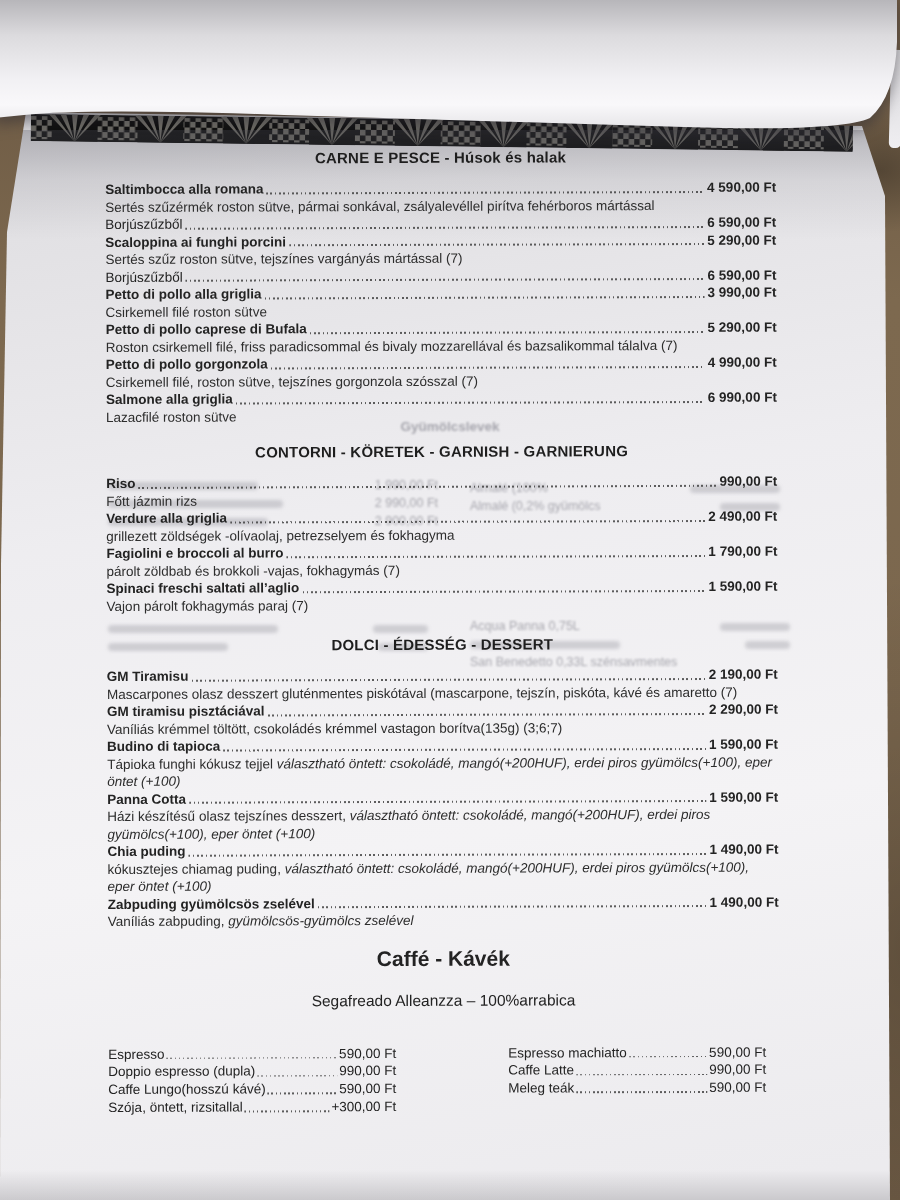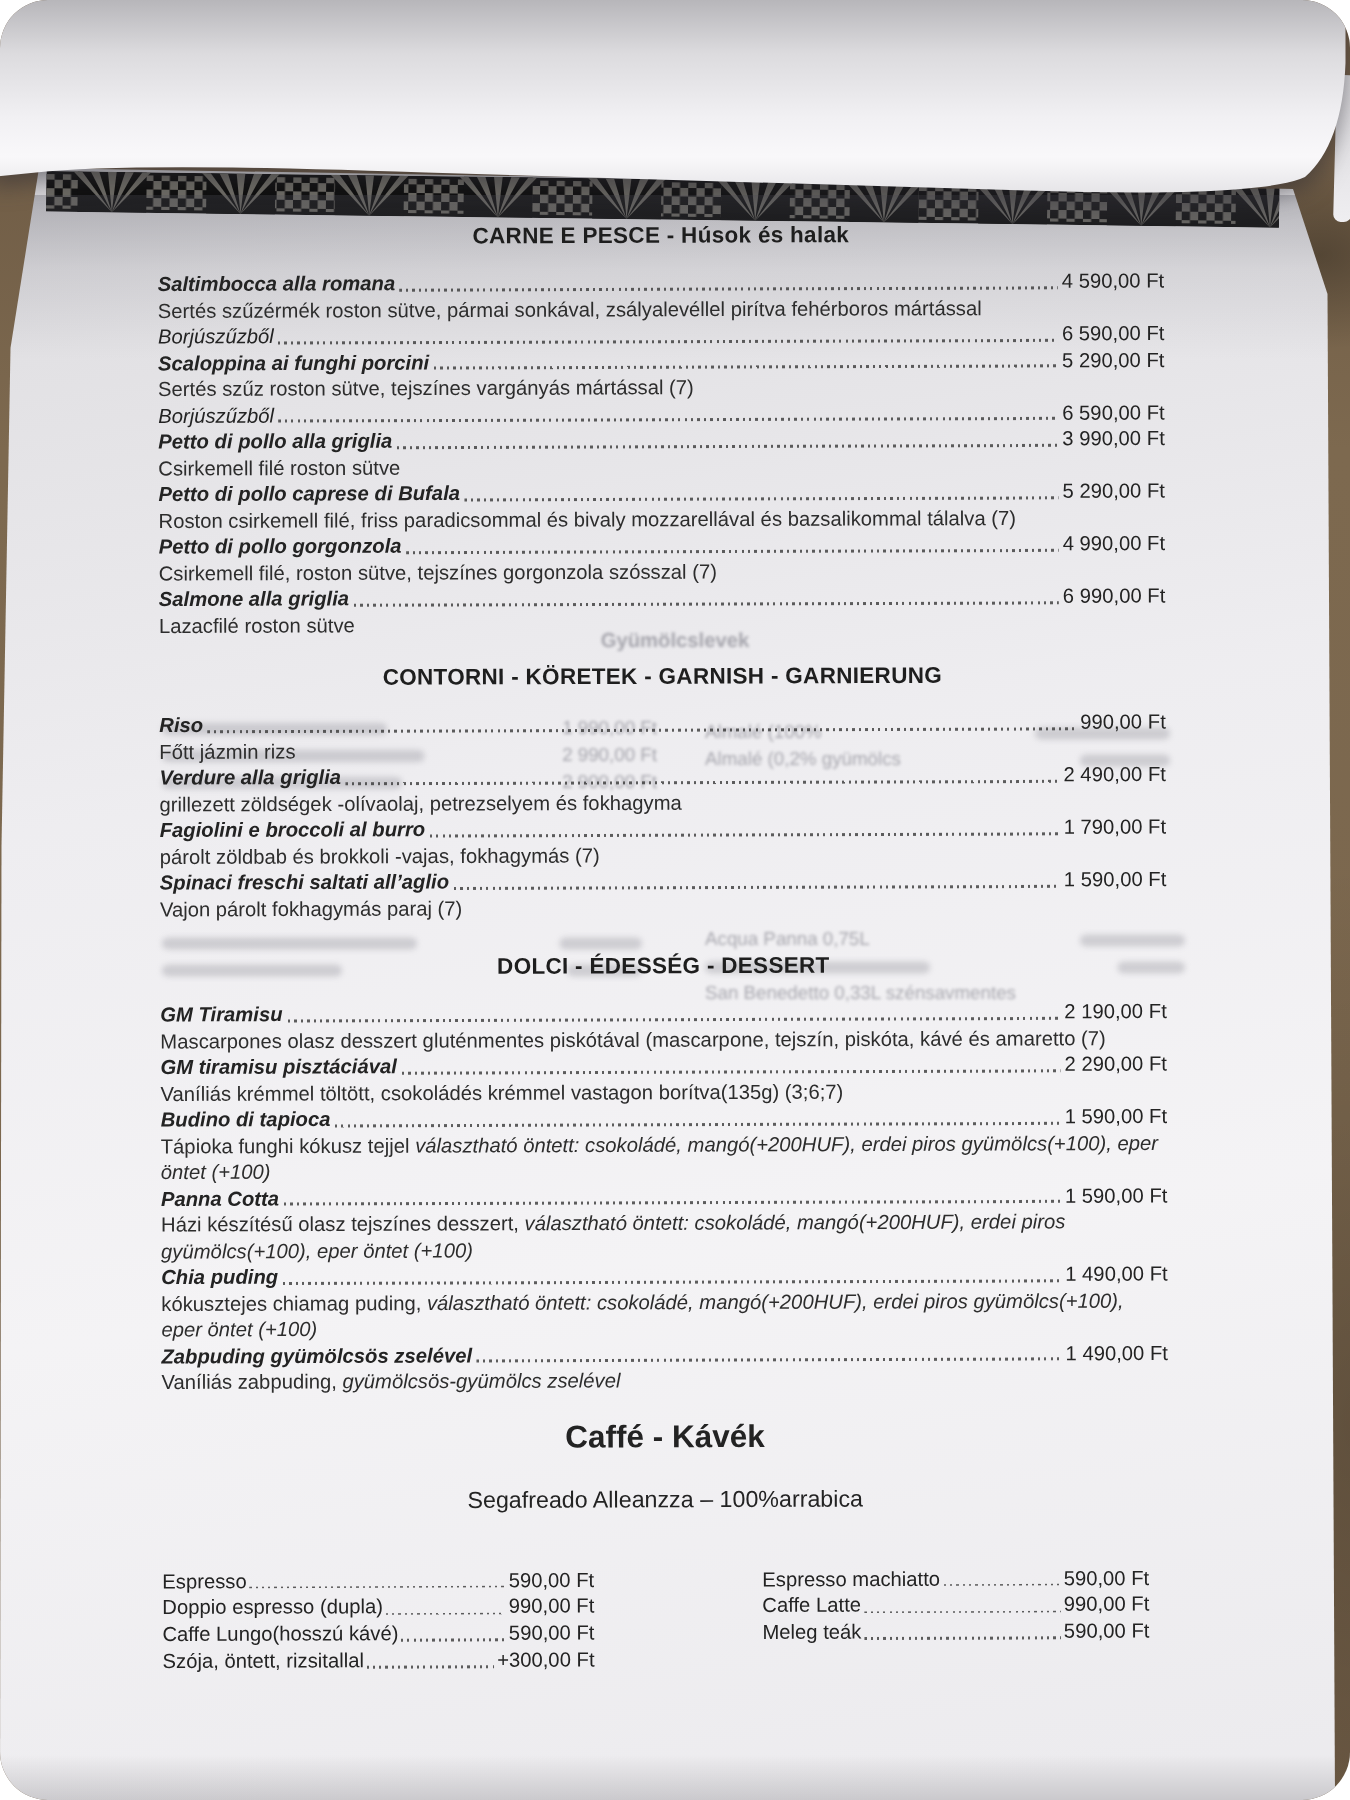--- a/index.html
+++ b/index.html
@@ -1,21 +1,21 @@
 <!DOCTYPE html>
 <html><head>
 <meta charset="utf-8">
 <style>
   html,body{margin:0;padding:0;}
   body{font-family:"Liberation Sans", sans-serif;}
   #stage{position:relative;width:900px;height:1200px;overflow:hidden;
     background:
       radial-gradient(140px 90px at 880px 170px, rgba(0,0,0,.28), transparent 70%),
       radial-gradient(220px 500px at 905px 950px, rgba(0,0,0,.18), transparent 75%),
-      linear-gradient(180deg,#6a5742,#7d694f 25%,#7b674e 62%,#6e5b45); border-radius: 32px;}
+      linear-gradient(180deg,#6a5742,#7d694f 25%,#7b674e 62%,#6e5b45);}
   
   #page{position:absolute;inset:0;
     clip-path:polygon(26px 112px,862px 126px,885px 196px,890px 1200px,0px 1200px,1px 564px,7px 232px);
     background:linear-gradient(172deg,#cfced2 4%,#e2e1e4 18%,#eeedf0 42%,#f4f3f5 68%,#ecebee 97%);
     filter:drop-shadow(5px 3px 8px rgba(35,28,18,.5));}
   .curl-shadow{position:absolute;left:0;right:0;top:130px;height:110px;
     background:linear-gradient(rgba(80,80,90,.30),rgba(80,80,90,.10) 45%,transparent);}
   .bottom-shade{position:absolute;left:0;right:0;bottom:0;height:30px;
     background:linear-gradient(transparent,rgba(115,113,118,.28));}
   
@@ -25,24 +25,24 @@
   .sliver{position:absolute;right:-2px;top:50px;width:12px;height:98px;
     background:linear-gradient(#d8d7da,#efeef1);border-radius:0 0 5px 5px;transform:rotate(1.5deg);}
   .curl{position:absolute;top:-4px;left:-6px;filter:drop-shadow(0 7px 7px rgba(45,44,52,.5));}
   
   #content{position:absolute;left:105px;right:124px;top:150px;color:#232323;
     transform:rotate(-.2deg);transform-origin:0 0;font-size:13.5px;line-height:17.5px;}
   .sec-title{text-align:center;font-weight:bold;font-size:15px;line-height:18px;
     letter-spacing:.2px;color:#1e1e1e;margin-bottom:13px;}
   .mt1{margin-top:12px;} .sec2{margin-top:18px;} .sec3{margin-top:22px;}
   .row{display:flex;align-items:baseline;font-weight:bold;}
-  .row .nm{white-space:nowrap;font-style:italic;}
+  .row .nm{white-space:nowrap;}
   .row .dots{flex:1;height:2px;align-self:flex-end;margin:0 3px 4px 3px;
     background-image:repeating-linear-gradient(to right,rgba(55,55,55,.8) 0 1.6px,transparent 1.6px 4.3px);}
-  .row .pr{white-space:nowrap;font-weight:normal;}
+  .row .pr{white-space:nowrap;font-weight:bold;}
   .plain .nm{font-weight:normal;}
   .desc{font-weight:normal;color:#2d2d2d;}
   .it{font-style:italic;}
   
   .coffee-title{margin-top:16px;text-align:center;font-weight:bold;font-size:21px;line-height:26px;}
   .coffee-sub{margin-top:20px;text-align:center;font-size:15.5px;line-height:18px;font-weight:normal;}
   .coffee-cols{display:flex;margin-top:35px;font-weight:normal;}
   .ccol{width:288px;} .ccol.r{width:258px;margin-left:112px;}
   .crow{display:flex;align-items:flex-end;line-height:17.8px;}
   .crow .dots{flex:1;height:1.6px;align-self:flex-end;margin:0 2px 4px 2px;

